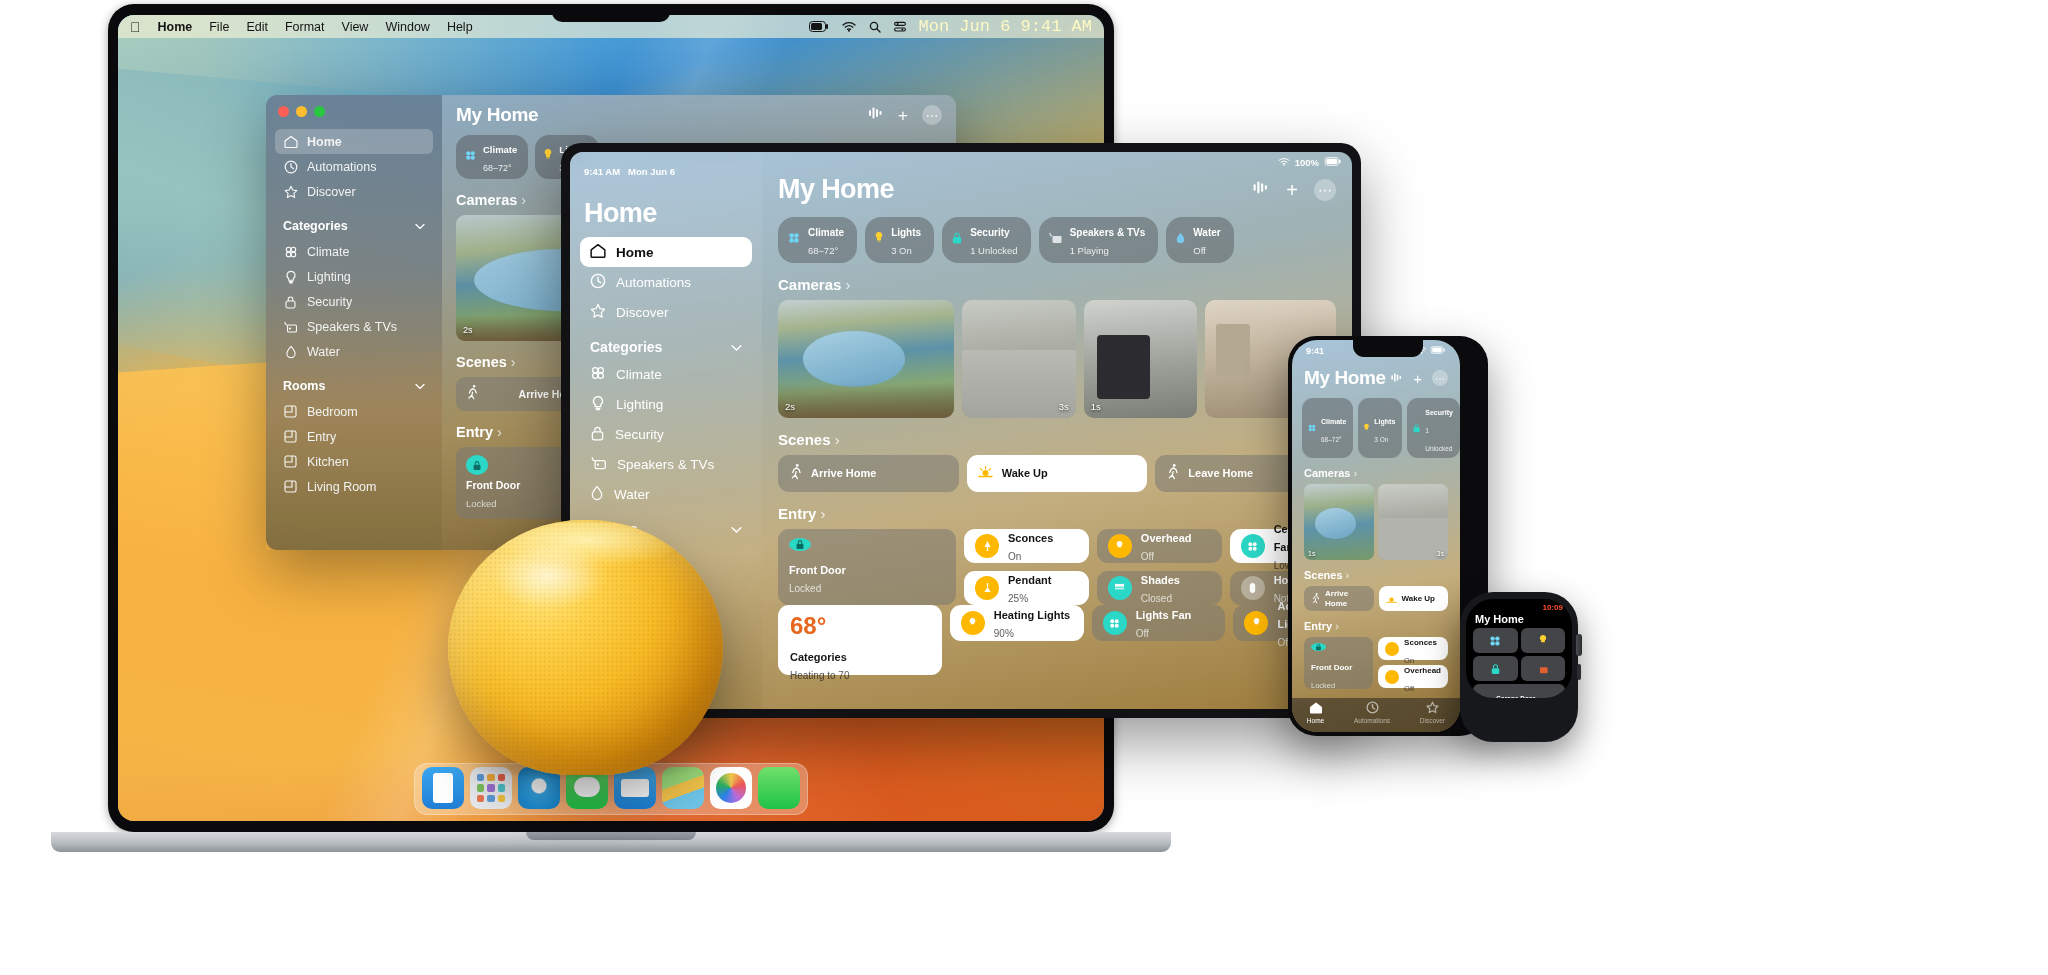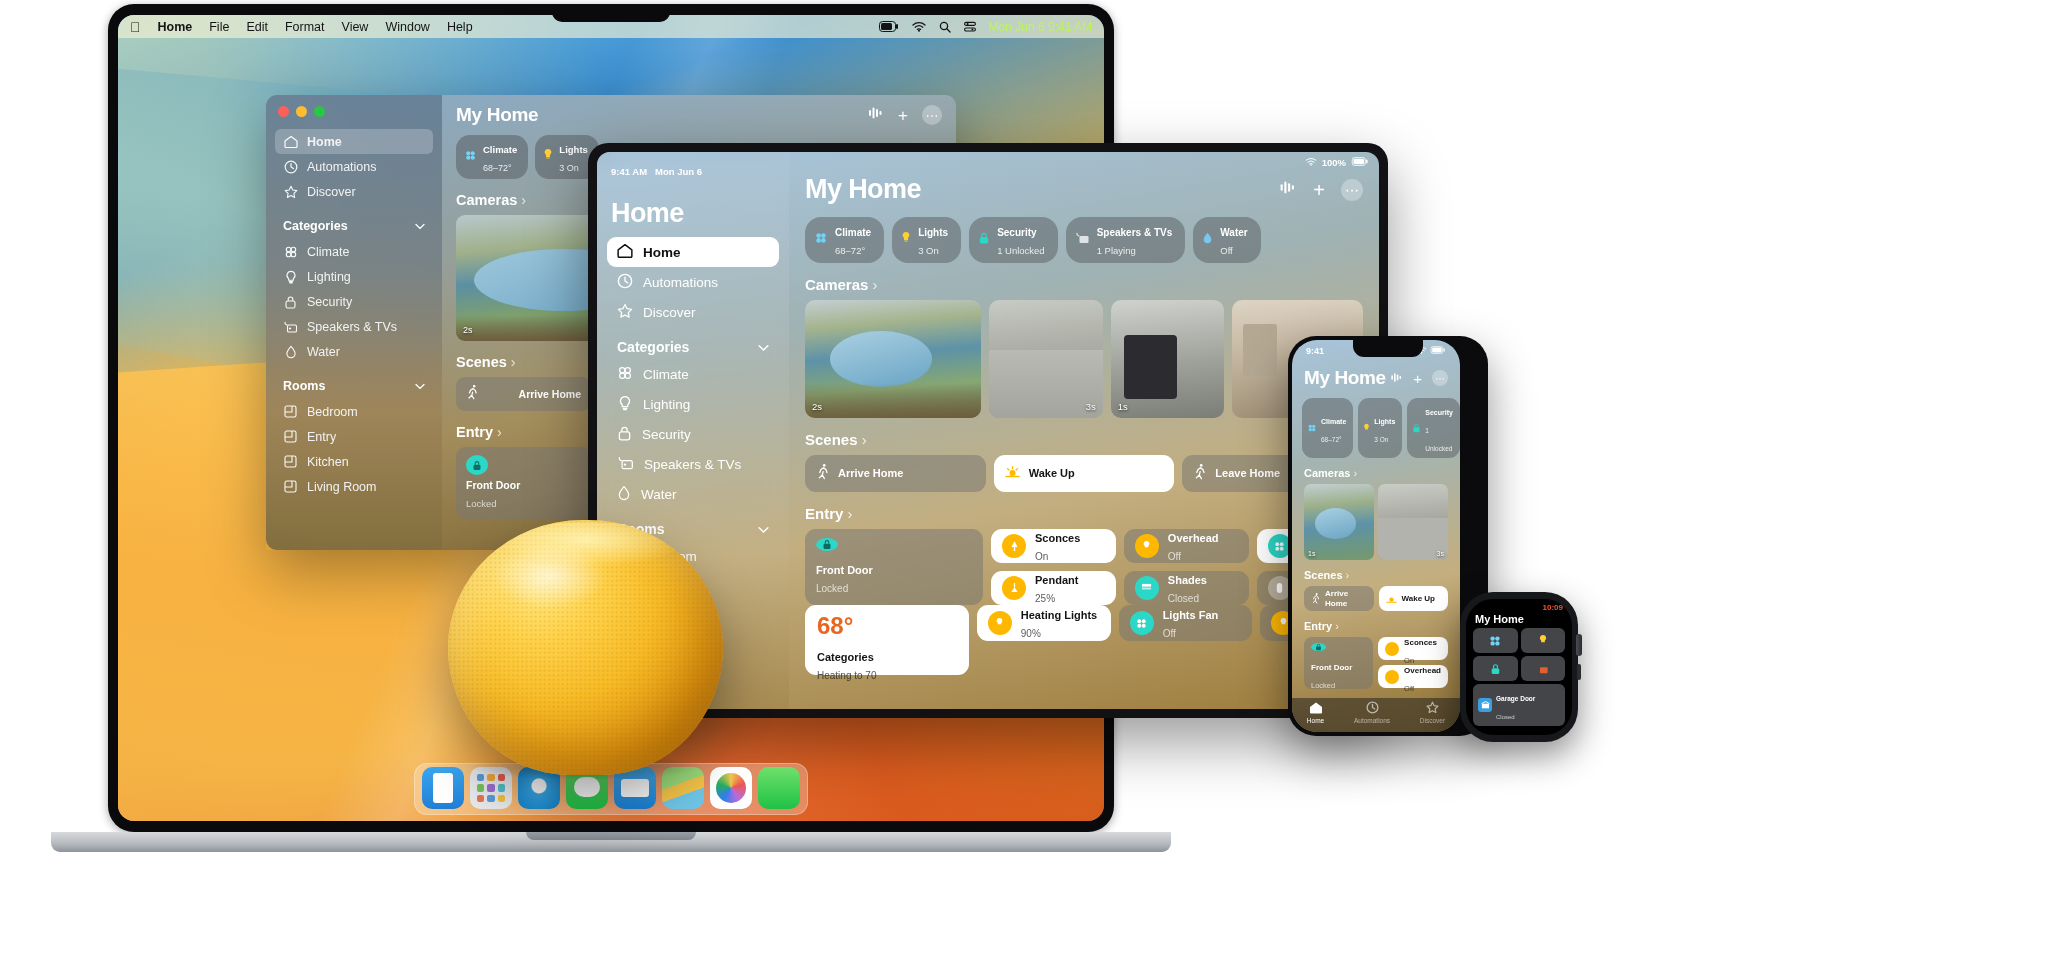--- a/index.html
+++ b/index.html
@@ -37,21 +37,21 @@
   
   .mb-menubar { position:absolute; left:0; top:0; right:0; height:23px;
     background:rgba(250,245,215,.62); backdrop-filter:blur(16px);
     display:flex; align-items:center; padding:0 12px; gap:0px; z-index:5; }
   .mb-menu-left { display:flex; align-items:center; gap:17px; }
   .mb-apple { font-size:14px; line-height:1; color:#121212; }
   .mb-menu-item { font-size:12.5px; color:#141414; white-space:nowrap; }
   .mb-menu-item.bold { font-weight:bold; }
   .mb-menu-right { margin-left:auto; display:flex; align-items:center; gap:13px; }
   .mb-icon { color:#141414; display:flex; align-items:center; }
-  .mb-clock { font-size:12px; color:#bef264; white-space:nowrap; }
+  .mb-clock { font-size:17px; color:#fef9c3; white-space:nowrap;font-family:Liberation Mono, monospace; }
 
   
   .hw { position:absolute; left:148px; top:80px; width:690px; height:455px;
     border-radius:11px; overflow:hidden; box-shadow:0 22px 60px rgba(0,0,0,.34); display:flex; }
   .hw-side { width:176px; flex:0 0 176px; position:relative;
     background:linear-gradient(180deg, rgba(104,126,148,.92) 0%, rgba(120,126,128,.92) 38%, rgba(150,128,90,.92) 70%, rgba(120,104,62,.92) 100%);
     backdrop-filter:blur(30px); padding:34px 9px 0 9px; }
   .tl { position:absolute; left:12px; top:11px; display:flex; gap:7px; }
   .tl i { width:11px; height:11px; border-radius:50%; display:block; }
   .tl .r{background:#ff5f57}.tl .y{background:#febc2e}.tl .g{background:#28c840}
@@ -94,21 +94,21 @@
     border-radius:13px; display:flex; align-items:flex-end; gap:6px; padding:5px 7px;
     border:1px solid rgba(255,255,255,.3); z-index:4; }
   .dock-app { width:42px; height:42px; border-radius:10px; }
   .mb-hinge { position:absolute; left:-57px; top:828px; width:1120px; height:20px;
     background:linear-gradient(180deg,#d7d9dc 0%,#b8bcc1 55%,#8e949b 100%);
     border-radius:0 0 9px 9px; }
   .mb-foot { position:absolute; left:418px; top:828px; width:170px; height:8px;
     background:linear-gradient(180deg,#9aa0a6,#7e858c); border-radius:0 0 8px 8px; }
 
   
-  #ipad { position:absolute; left:588px; top:143px; width:800px; height:575px; }
+  #ipad { position:absolute; left:561px; top:143px; width:800px; height:575px; }
   .ip-body { position:absolute; inset:0; background:#121214; border-radius:20px;
     padding:9px; box-shadow:0 24px 60px rgba(0,0,0,.4); }
   .ip-screen { position:absolute; left:9px; top:9px; width:782px; height:557px;
     border-radius:13px; overflow:hidden; display:flex;
     background:linear-gradient(170deg,#a9c6dd 0%, #9fb2b4 30%, #c3ae80 62%, #9d7c3c 100%); }
   .ip-side { width:192px; flex:0 0 192px; padding:10px 10px 0 10px; position:relative;
     background:linear-gradient(180deg, rgba(175,200,219,.55) 0%, rgba(178,186,180,.5) 40%, rgba(196,178,134,.5) 72%, rgba(160,132,74,.5) 100%);
     backdrop-filter:blur(10px); }
   .ip-statusrow { display:flex; align-items:center; gap:8px; height:18px;
     color:#fff; font-size:9.5px; font-weight:600; padding-left:4px; }
@@ -178,21 +178,21 @@
     background:rgba(40,38,34,.55); backdrop-filter:blur(14px);
     display:flex; align-items:center; justify-content:space-around; padding-bottom:5px; }
   .ph-tab { display:flex; flex-direction:column; align-items:center; gap:2px;
     color:rgba(255,255,255,.55); font-size:6.5px; }
   .ph-tab.act { color:#fff; }
 
   
   #watch { position:absolute; left:1460px; top:592px; width:118px; height:150px; }
   .w-body { position:absolute; inset:0; background:#16181b; border-radius:33px;
     box-shadow:0 14px 34px rgba(0,0,0,.45); padding:7px 6px; }
-  .w-screen { position:absolute; left:6px; top:7px; width:106px; height:136px;
+  .w-screen { position:absolute; left:6px; top:7px; width:106px; height:99px;
     border-radius:27px; overflow:hidden; background:#000; }
   .w-status { display:flex; align-items:center; padding:4px 9px 0; }
   .w-time { margin-left:auto; color:#fd4f2e; font-size:8px; font-weight:bold; }
   .w-title { color:#fff; font-size:11px; font-weight:bold; padding:1px 9px 3px; }
   .w-grid { display:grid; grid-template-columns:1fr 1fr; gap:3px; padding:0 7px; }
   .w-cell { border-radius:6px; height:25px; display:flex; align-items:center;
     justify-content:center; }
   .w-wide { grid-column:1/3; border-radius:6px; background:rgba(90,92,96,.75);
     display:flex; align-items:center; gap:4px; padding:3px 5px; color:#fff; }
   .wt1{font-size:6.5px;font-weight:bold;line-height:1.15;}

